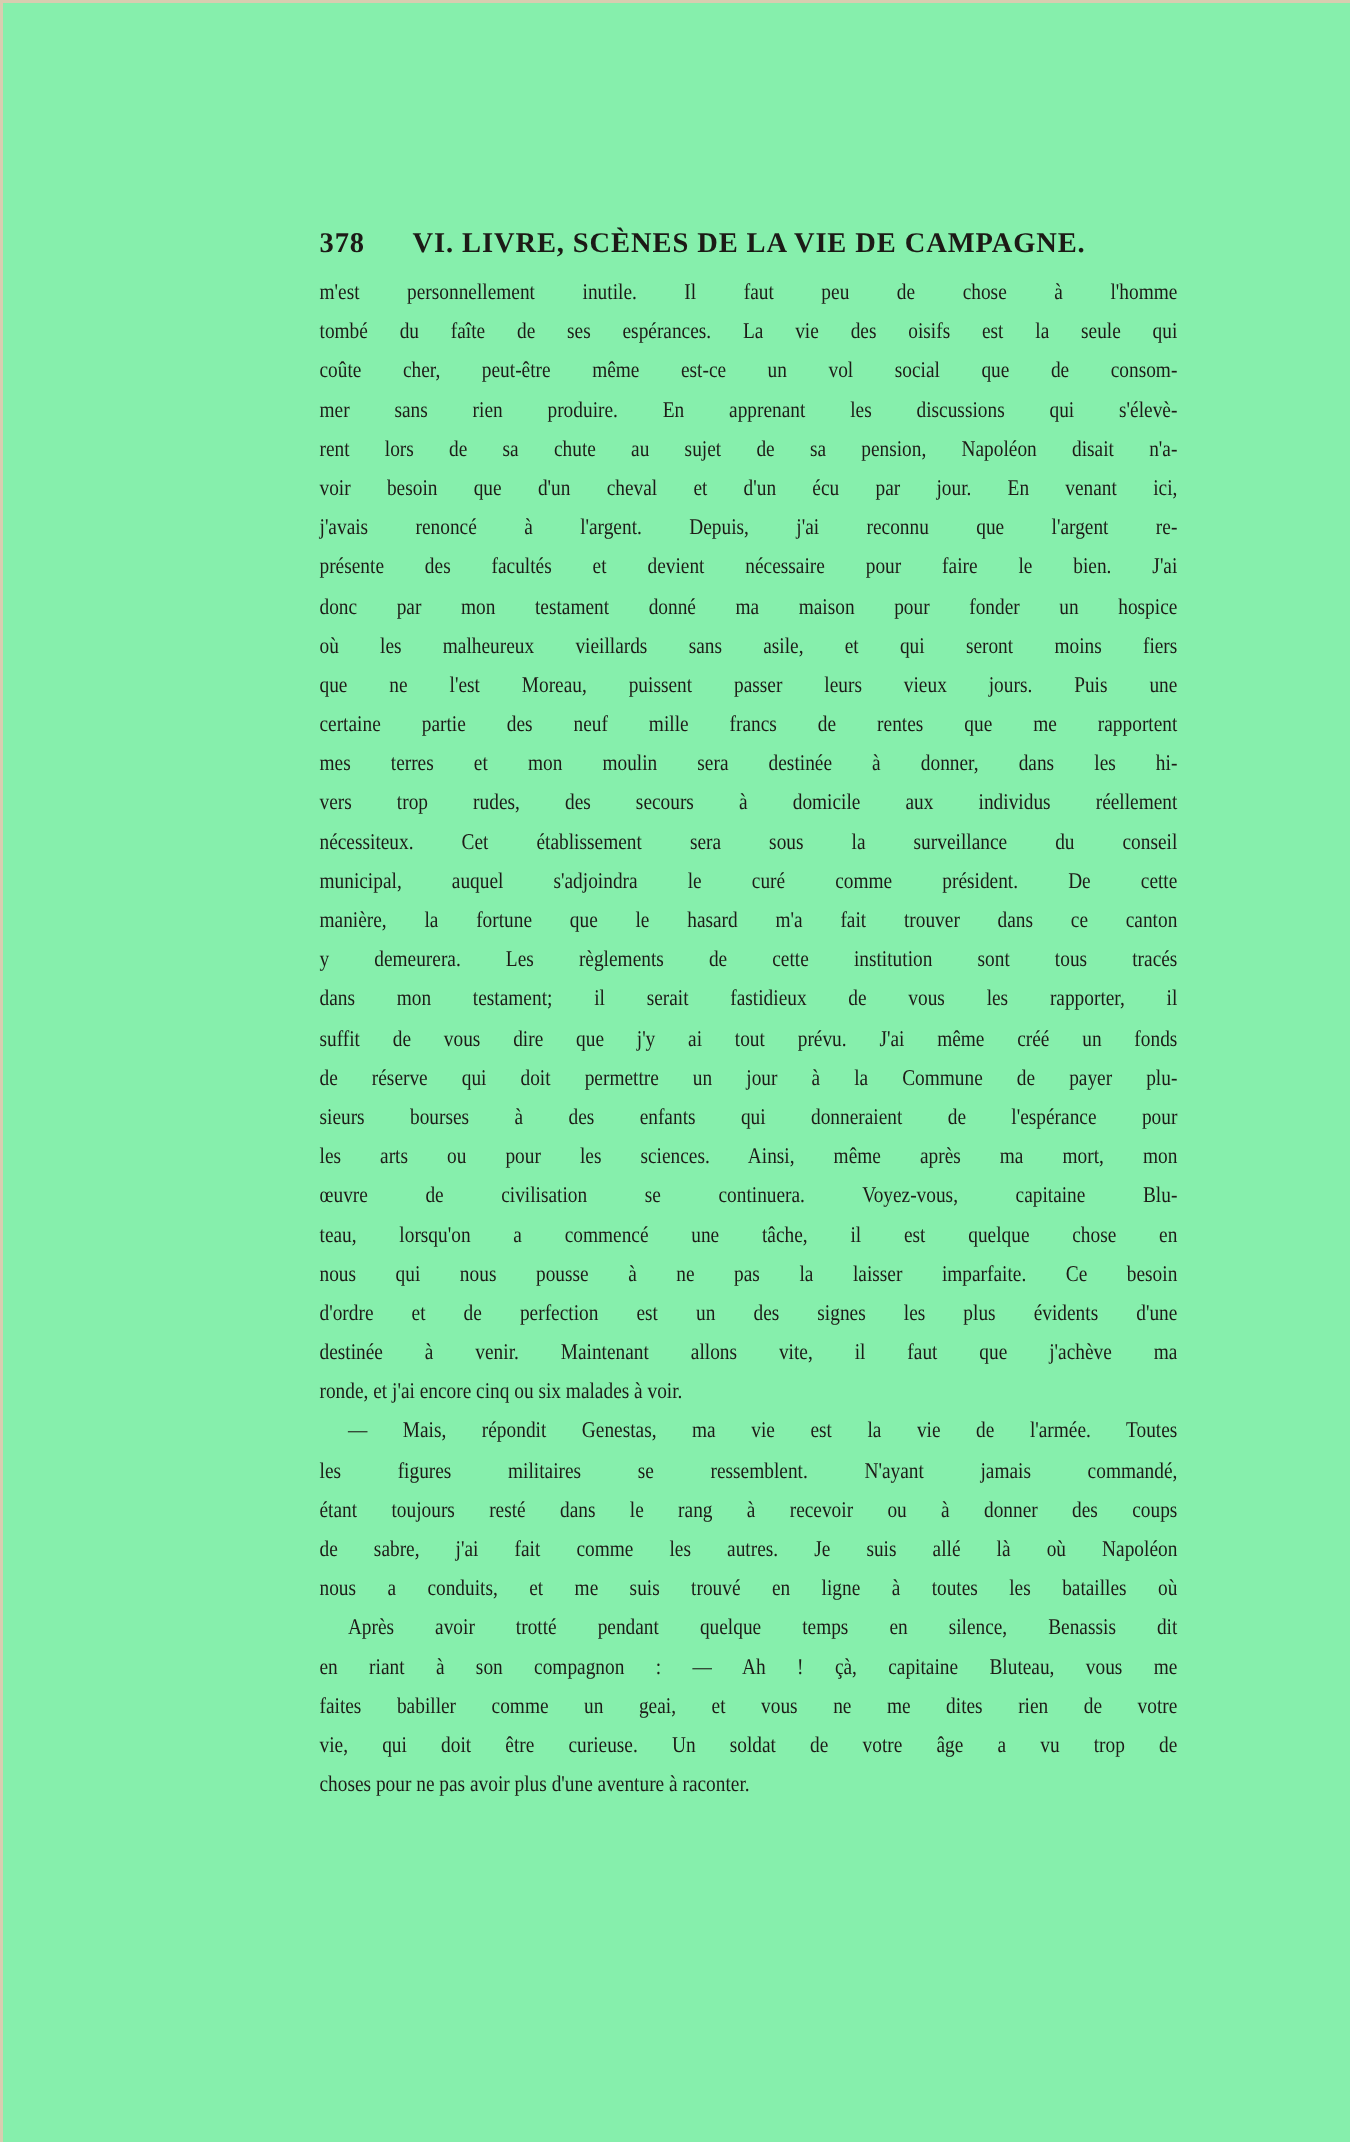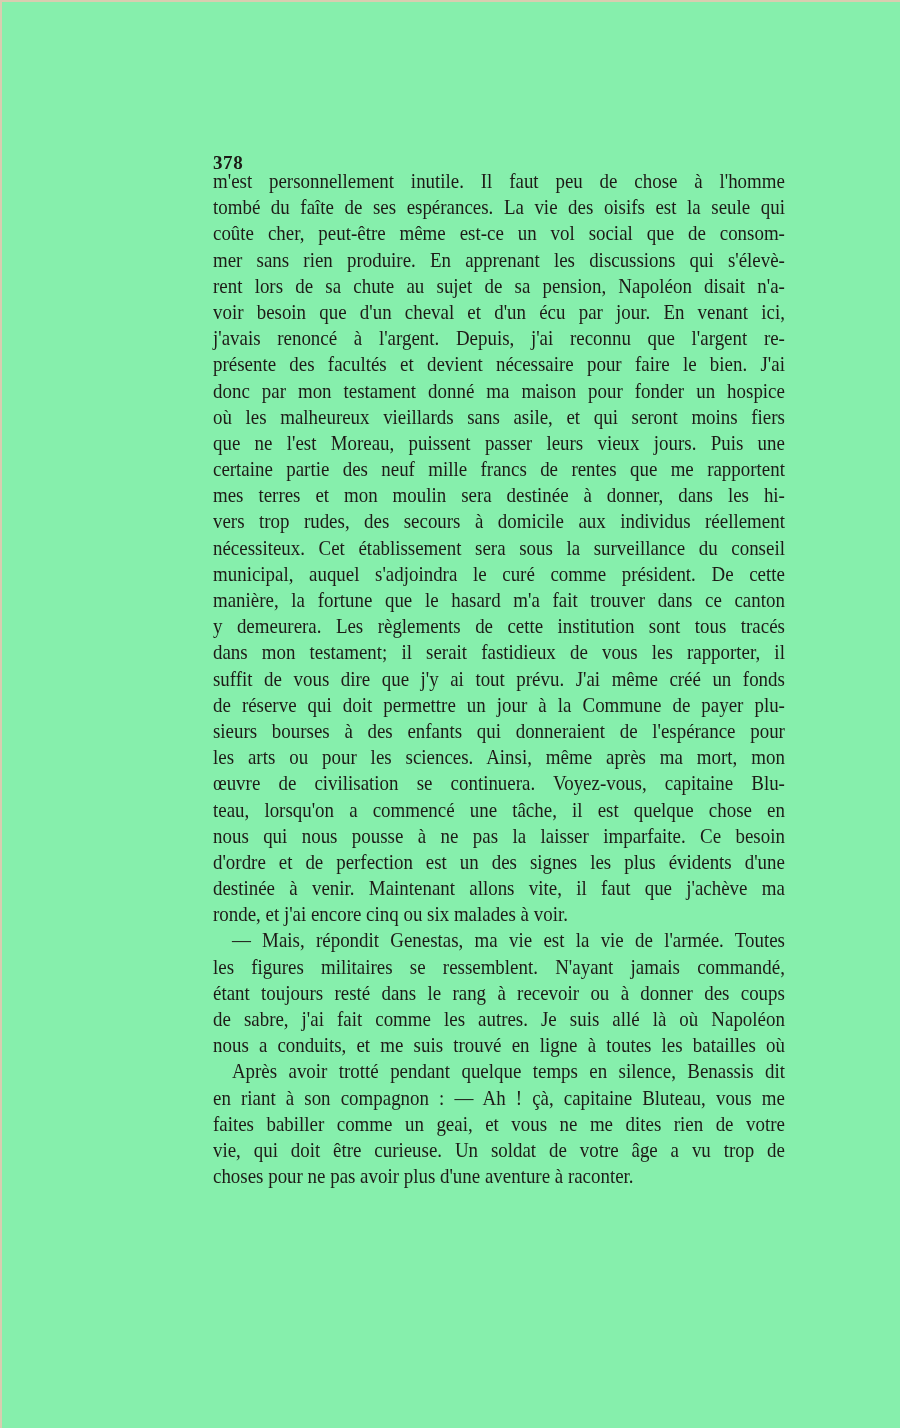--- a/index.html
+++ b/index.html
@@ -39,24 +39,24 @@
       top: 0;
     }
     .header .running-title {
       position: absolute;
       left: 62px;
       top: 0;
     }
     .body-text {
       position: absolute;
       left: 213px;
-      top: 168px;
+      top: 182px;
       width: 572px;
       font-family: "Liberation Serif", serif;
-      font-size: 22px;
+      font-size: 15px;
       line-height: 26.2px;
       color: #1e1b17;
     }
     .line {
       display: block;
       height: 26.2px;
       white-space: nowrap;
       text-align: justify;
       text-align-last: justify;
       transform: scaleX(0.86);
@@ -71,20 +71,21 @@
       width: 643px;
     }
   </style>
 </head>
 <body>
 
 <div class="page">
 
   <div class="header">
     <span class="page-number">378</span>
+    <span class="running-title">VI. LIVRE, SCÈNES DE LA VIE DE CAMPAGNE.</span>
   </div>
 
   <div class="body-text" id="body-text">
       <div>
         <span class="line">m'est personnellement inutile. Il faut peu de chose à l'homme</span>
         <span class="line">tombé du faîte de ses espérances. La vie des oisifs est la seule qui</span>
         <span class="line">coûte cher, peut-être même est-ce un vol social que de consom-</span>
         <span class="line">mer sans rien produire. En apprenant les discussions qui s'élevè-</span>
         <span class="line">rent lors de sa chute au sujet de sa pension, Napoléon disait n'a-</span>
         <span class="line">voir besoin que d'un cheval et d'un écu par jour. En venant ici,</span>

